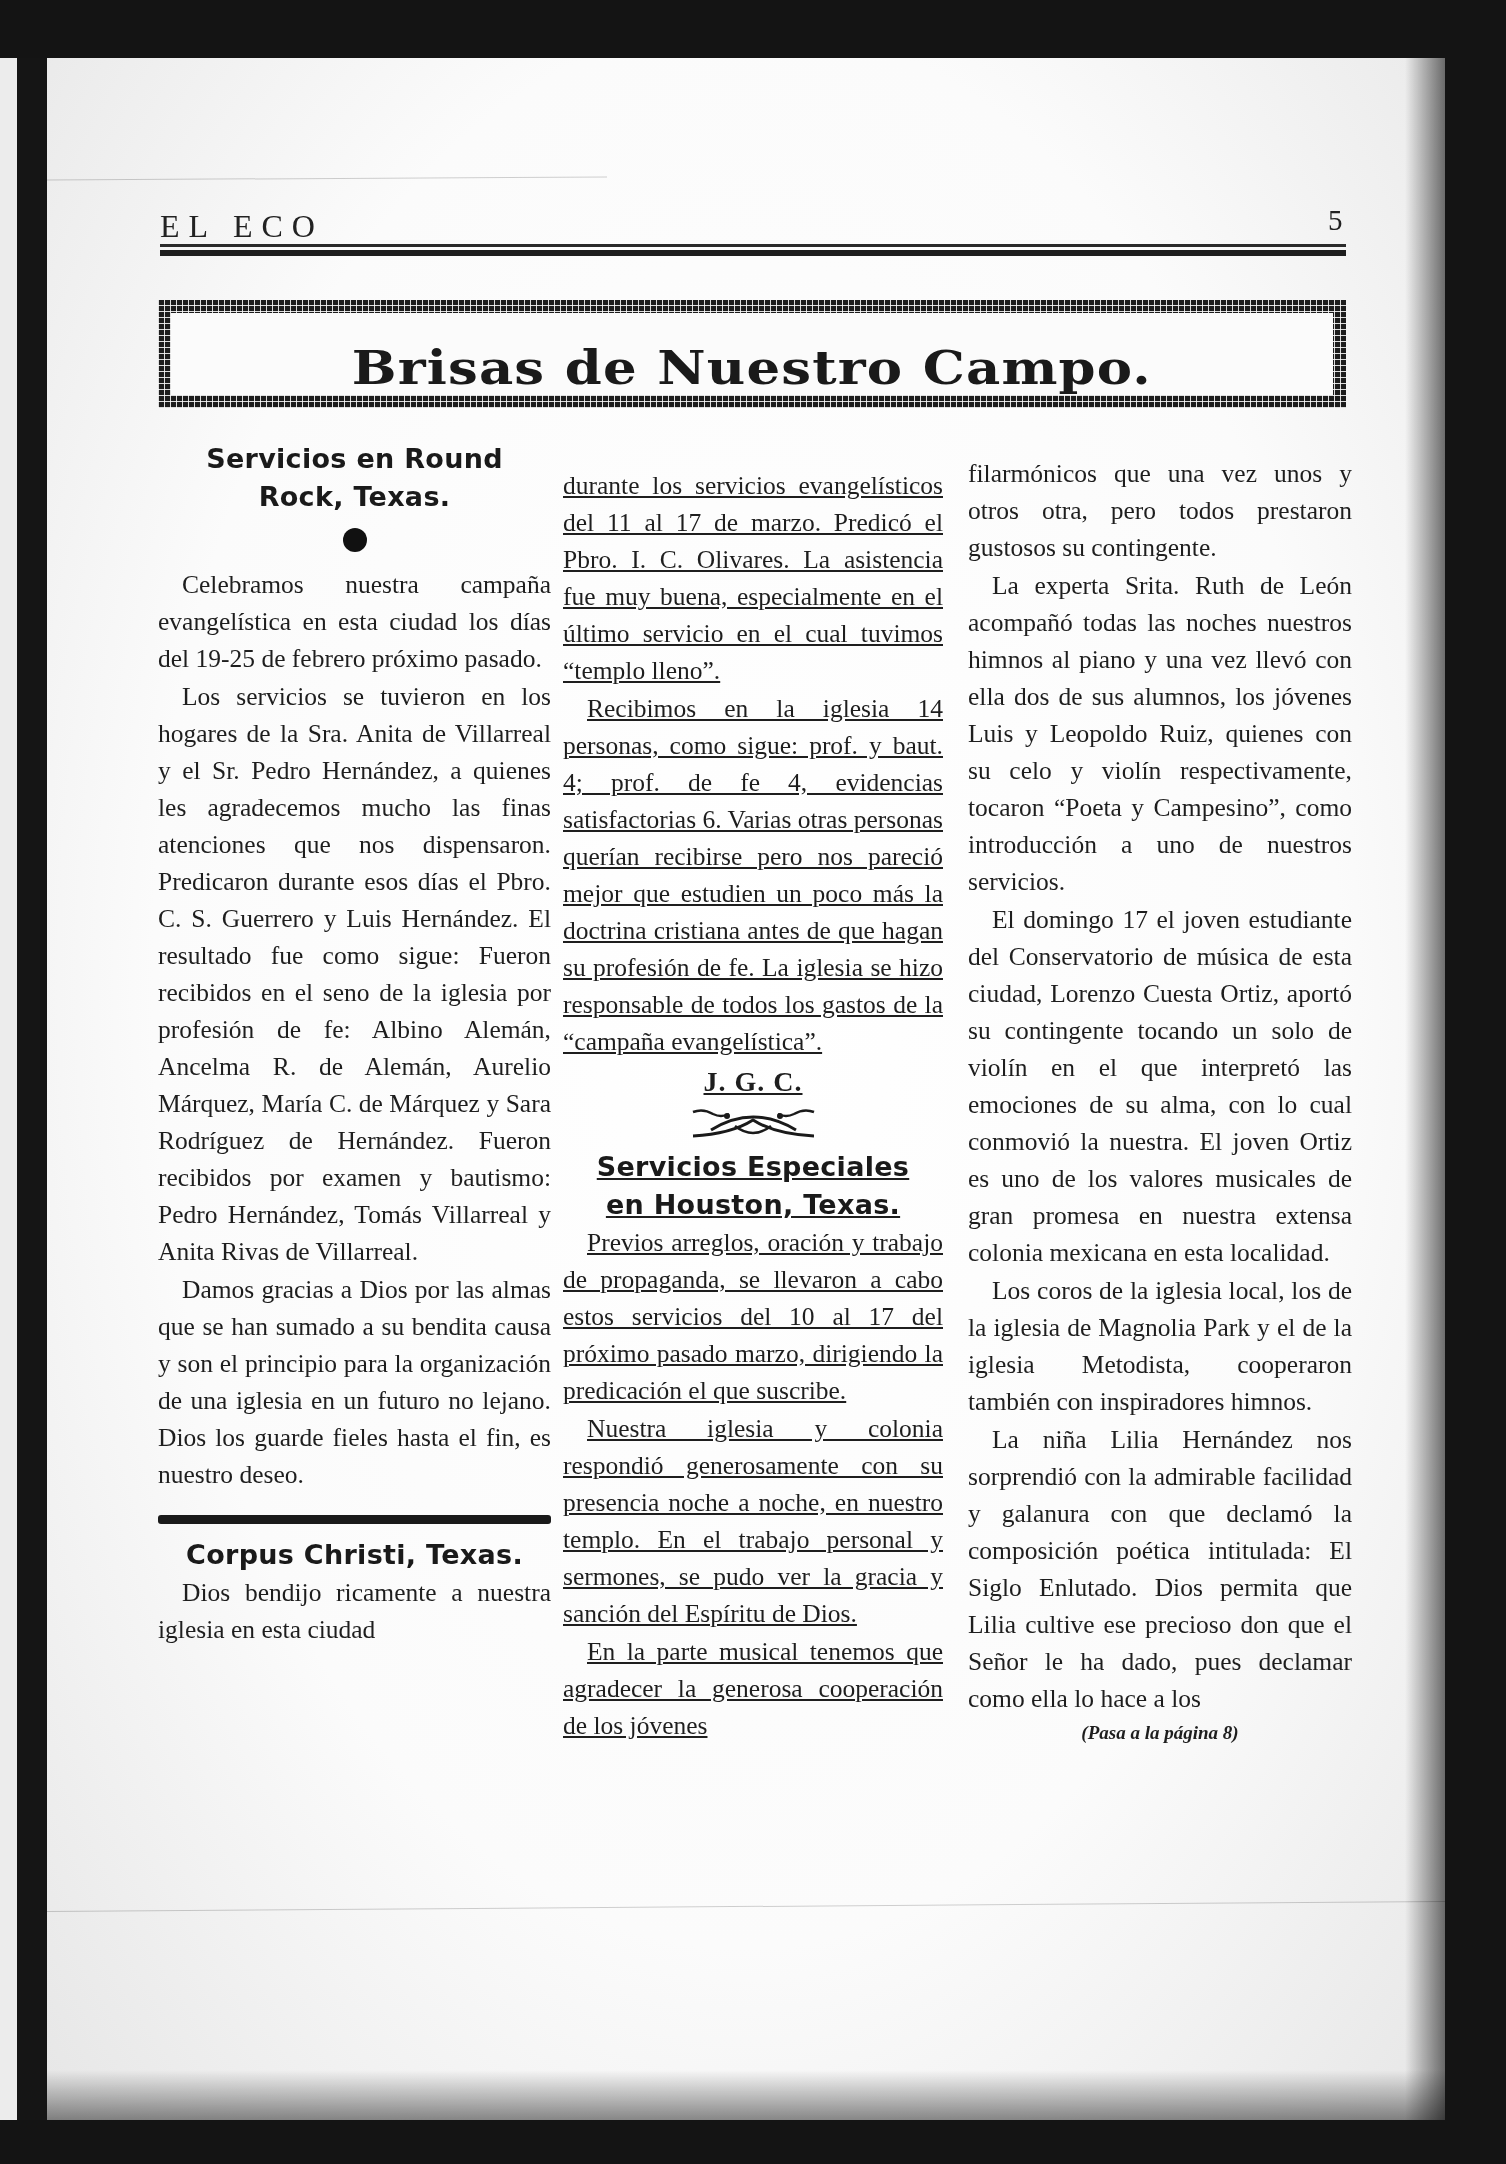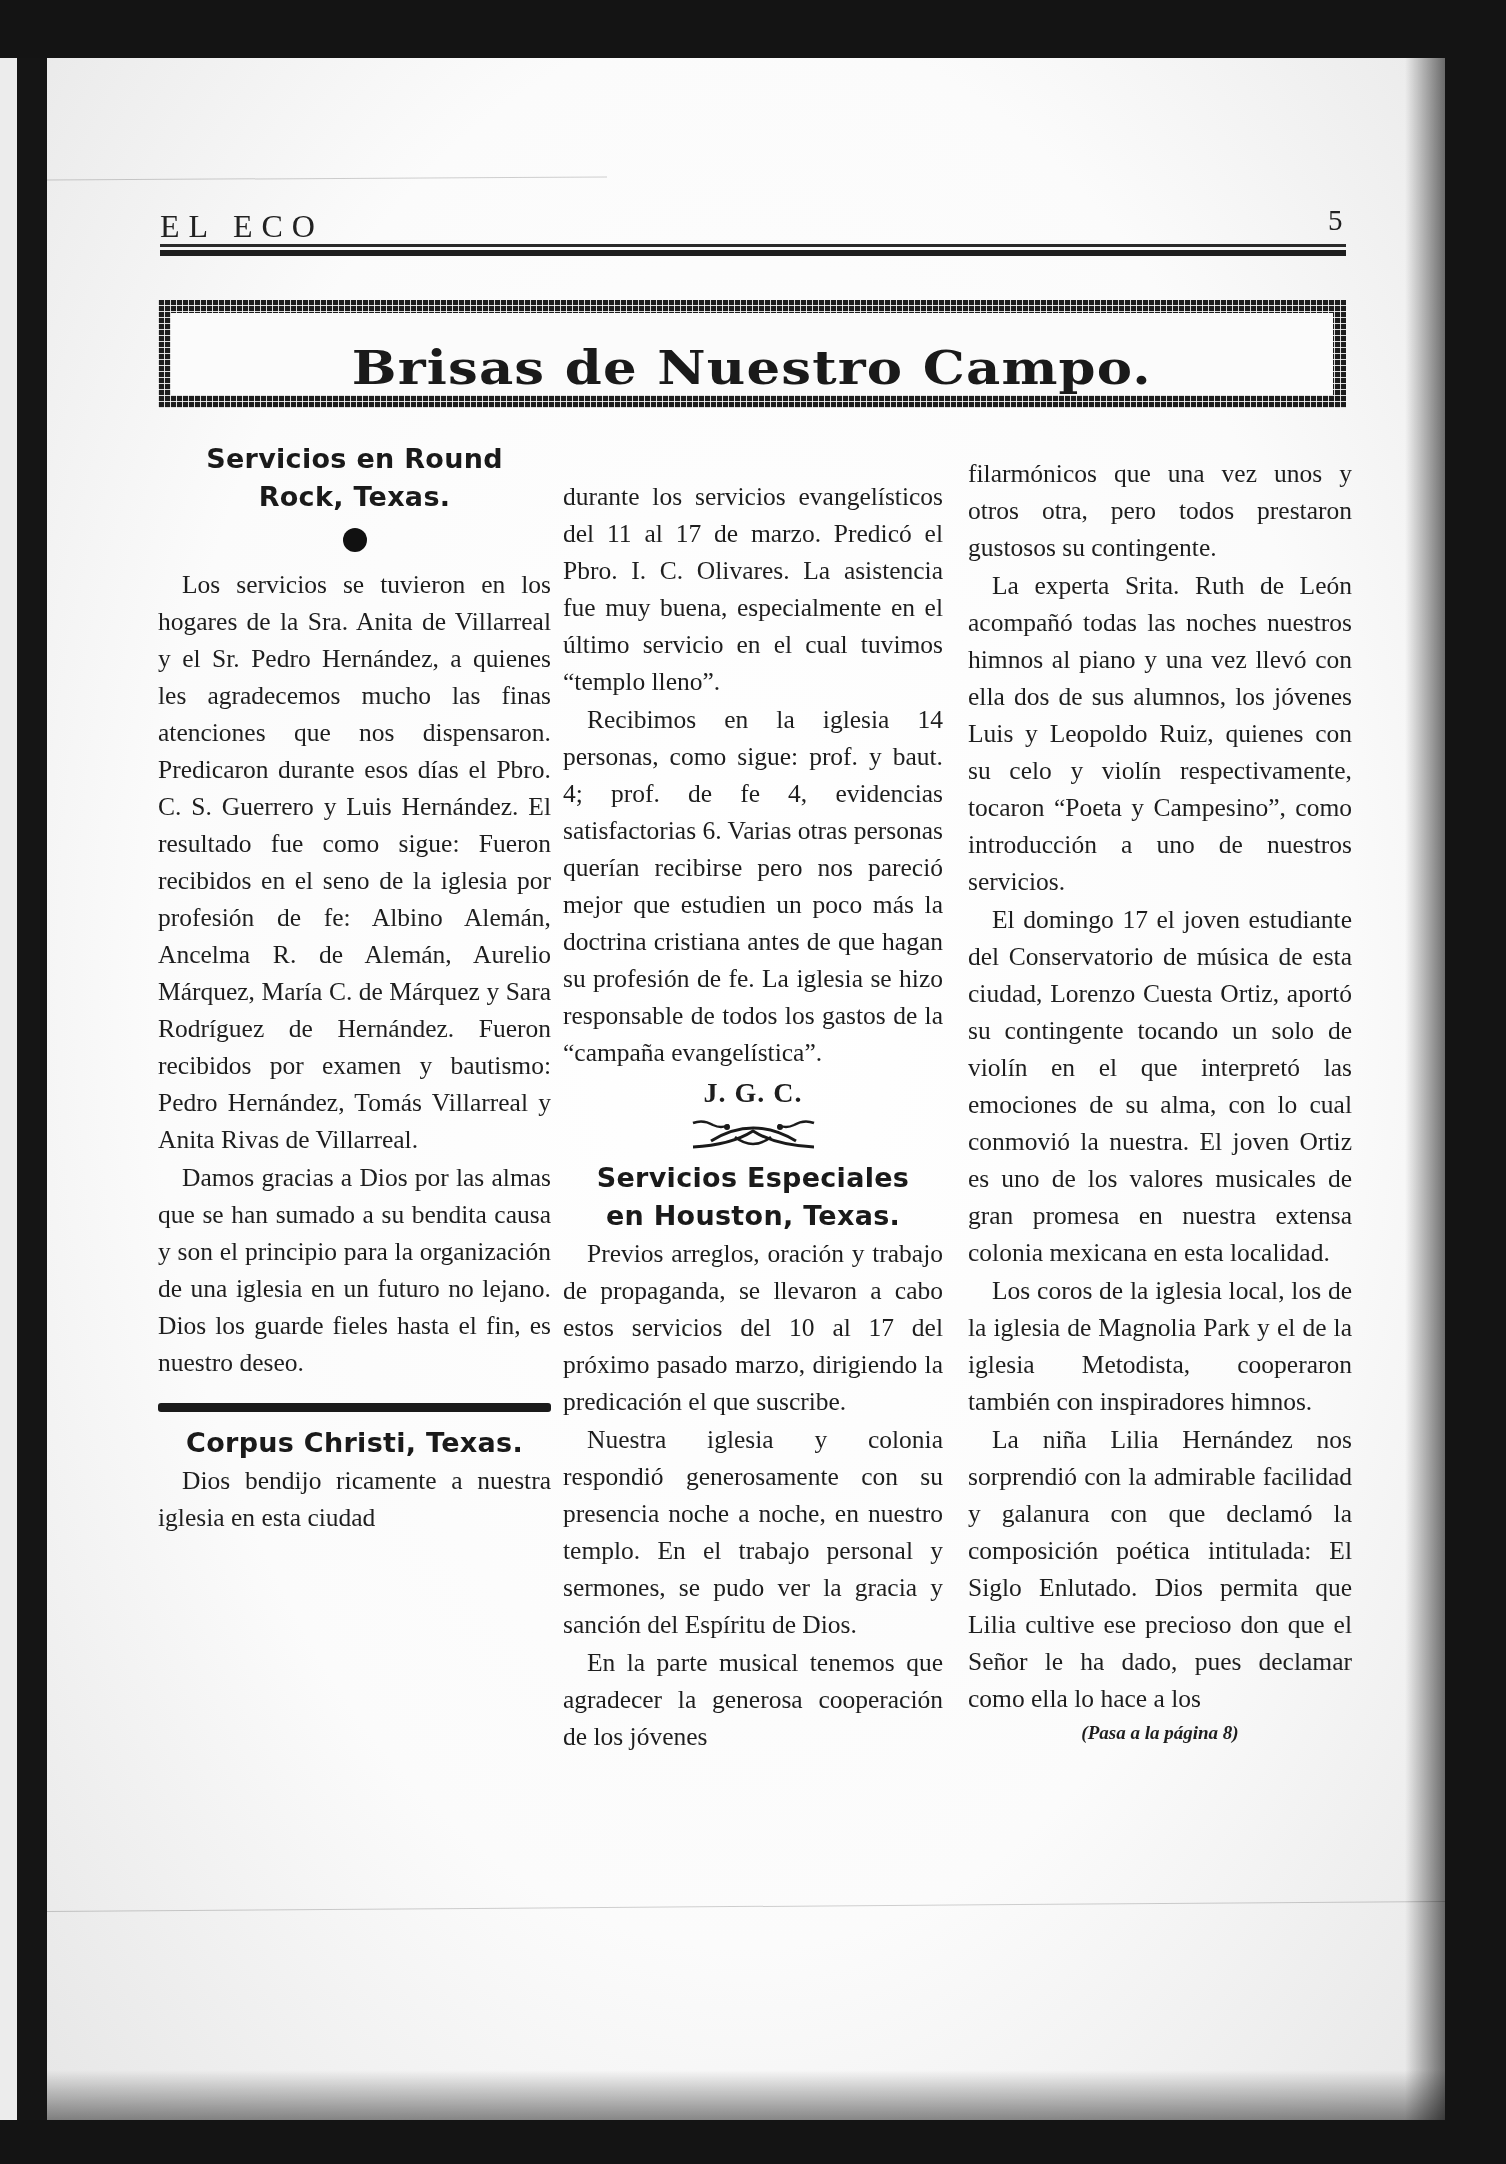--- a/index.html
+++ b/index.html
@@ -38,21 +38,21 @@
       repeating-linear-gradient(0deg, rgba(255,255,255,0.85) 0 1px, transparent 1px 6px);
     -webkit-mask: linear-gradient(#000,#000) content-box, linear-gradient(#000,#000);
     -webkit-mask-composite: xor; mask-composite: exclude; padding: 13px; box-sizing: border-box; }
   .banner-inner { position: absolute; inset: 0; background: #fbfbfb; display: flex; align-items: flex-end; justify-content: center; }
   .banner-title { font-family: "DejaVu Serif", serif; font-weight: bold; font-size: 46px; color: #1a1a1a; letter-spacing: 1px; transform: scaleX(1.15); }
 
   .col { position: absolute; font-family: "Liberation Serif", serif; font-size: 25.5px; line-height: 37px; color: #1e1e1e; }
   .col p { margin: 0 0 1px 0; text-align: justify; text-align-last: left; }
   .col p.indent { text-indent: 24px; }
   .col-left { left: 158px; top: 440px; width: 393px; }
-  .col-mid { left: 563px; top: 478px; width: 380px; }
+  .col-mid { left: 563px; top: 467px; width: 380px; text-decoration: underline; }
   .col-right { left: 968px; top: 455px; width: 384px; }
 
   .headline { font-family: "DejaVu Sans", sans-serif; font-weight: bold; font-size: 27px; line-height: 38px; text-align: center; color: #1a1a1a; margin: 0; letter-spacing: 0.3px; }
   .bullet-dot { width: 24px; height: 24px; border-radius: 50%; background: #111; margin: 12px auto 14px auto; }
   .signature { font-family: "Liberation Serif", serif; font-weight: bold; font-size: 28px; text-align: center; letter-spacing: 1px; margin: 4px 0; line-height: 36px; }
   .section-rule { height: 9px; background: #1a1a1a; border-radius: 3px; margin: 22px 0 12px 0; }
   .ornament { display: block; margin: 6px auto 8px auto; width: 125px; height: 34px; }
   .continued { font-style: italic; font-weight: bold; font-size: 19px; text-align: center; line-height: 30px; }
 </style>
 </head>
@@ -76,20 +76,21 @@
 <div class="banner">
   <div class="banner-pattern"></div>
   <div class="banner-inner">
     <span class="banner-title">Brisas de Nuestro Campo.</span>
   </div>
 </div>
 
 <div class="col col-left">
   <h2 class="headline" style="padding:0 20px;">Servicios en Round Rock, Texas.</h2>
   <div class="bullet-dot"></div>
+  <p class="indent">Celebramos nuestra campaña evangelística en esta ciudad los días del 19-25 de febrero próximo pasado.</p>
   <p class="indent">Los servicios se tuvieron en los hogares de la Sra. Anita de Villarreal y el Sr. Pedro Hernández, a quienes les agradecemos mucho las finas atenciones que nos dispensaron. Predicaron durante esos días el Pbro. C. S. Guerrero y Luis Hernández. El resultado fue como sigue: Fueron recibidos en el seno de la iglesia por profesión de fe: Albino Alemán, Ancelma R. de Alemán, Aurelio Márquez, María C. de Márquez y Sara Rodríguez de Hernández. Fueron recibidos por examen y bautismo: Pedro Hernández, Tomás Villarreal y Anita Rivas de Villarreal.</p>
   <p class="indent">Damos gracias a Dios por las almas que se han sumado a su bendita causa y son el principio para la organización de una iglesia en un futuro no lejano. Dios los guarde fieles hasta el fin, es nuestro deseo.</p>
   <div class="section-rule"></div>
   <h2 class="headline">Corpus Christi, Texas.</h2>
   <p class="indent">Dios bendijo ricamente a nuestra iglesia en esta ciudad</p>
 </div>
 
 <div class="col col-mid">
   <p>durante los servicios evangelísticos del 11 al 17 de marzo. Predicó el Pbro. I. C. Olivares. La asistencia fue muy buena, especialmente en el último servicio en el cual tuvimos “templo lleno”.</p>
   <p class="indent">Recibimos en la iglesia 14 personas, como sigue: prof. y baut. 4; prof. de fe 4, evidencias satisfactorias 6. Varias otras personas querían recibirse pero nos pareció mejor que estudien un poco más la doctrina cristiana antes de que hagan su profesión de fe. La iglesia se hizo responsable de todos los gastos de la “campaña evangelística”.</p>

